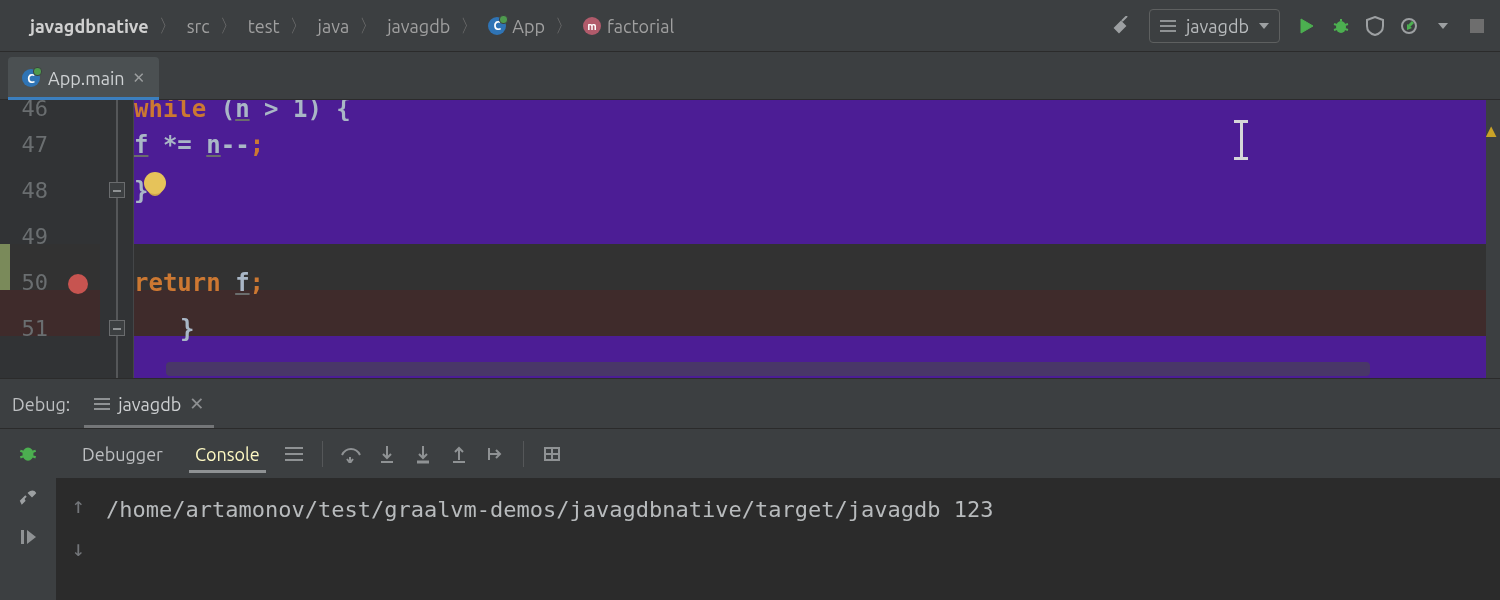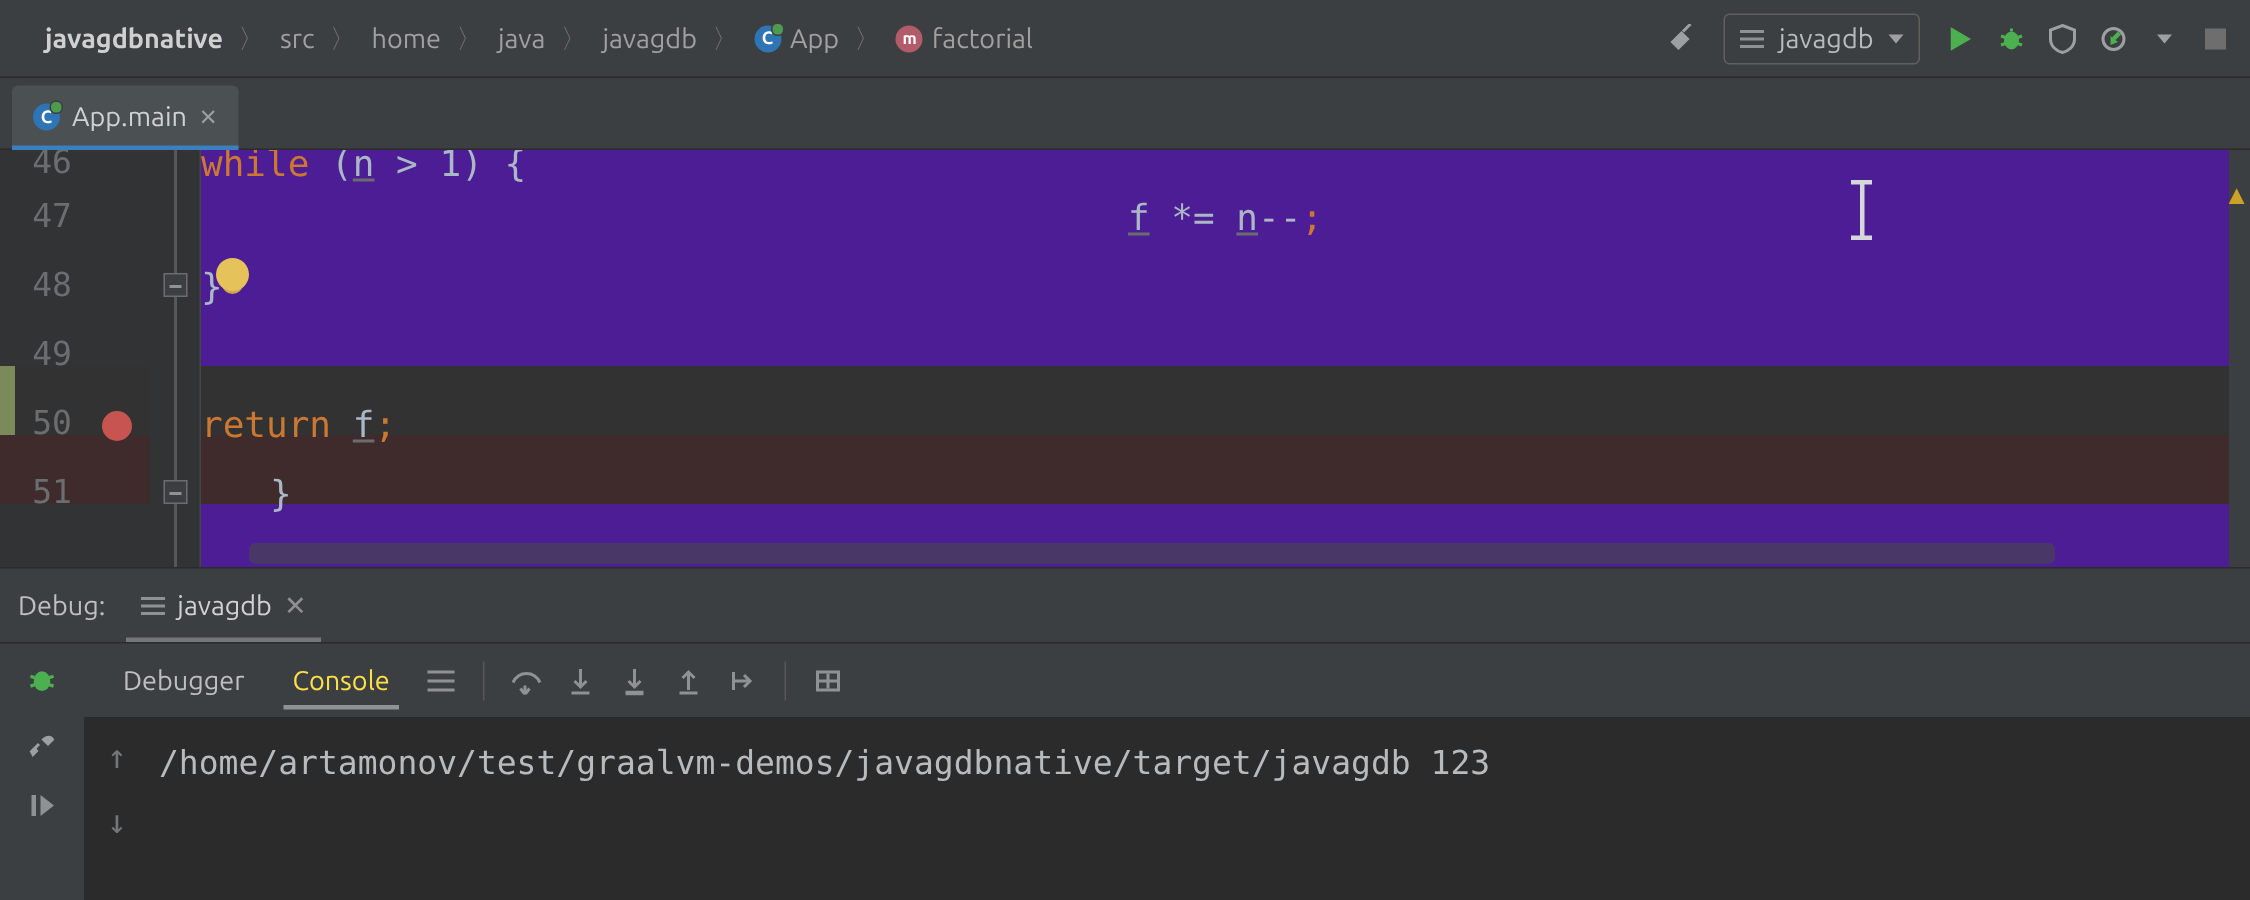--- a/index.html
+++ b/index.html
@@ -38,30 +38,30 @@
   .tab.active::after { content:""; position:absolute; left:0; right:0; bottom:-1px; height:3px; background:#3b7fbf; }
   .close-x { color:#9b9e9f; font-size:15px; }
 
   .editor { position:relative; height:278px; background:#4c1d95; display:flex; }
   .gut-ln { width:56px; background:#313335; color:#6a6e70; font-family:"DejaVu Sans Mono","Menlo",monospace; font-size:22px; text-align:right; padding-right:8px;}
   .gut-bp { width:44px; background:#313335; }
   .gut-fold { width:34px; background:#313335; border-right:1px solid #444648; position:relative;}
   .vline { position:absolute; left:16px; top:0; bottom:0; width:2px; background:#555759; }
   .row { height:46px; line-height:46px; position:relative;}
   .codecol { flex:1; position:relative; font-family:"DejaVu Sans Mono","Menlo",monospace; font-size:24px; color:#a9b7c6;}
-  .codecol .row { padding:0; }
+  .codecol .row { padding:0;font-weight:bold; }
   .line46 { height:22px !important; line-height:18px !important; overflow:hidden; }
   
   .bp-strip { position:absolute; left:0; right:14px; top:190px; height:46px; background:#3f2b2b; }
   .kw { color:#cc7832; }
   .var { color:#a9b7c6; text-decoration:underline; text-decoration-color:#6b6d6d; }
   .op { color:#a9b7c6; }
   .semi{ color:#cc7832; }
   .indent1 { padding-left:70px; }
-  .indent2 { padding-left:130px;text-align:center; }
+  .indent2 { padding-left:130px; }
   .caretline { position:absolute; left:0; right:14px; top:144px; height:46px; background:#323232; }
   .caretstripe { position:absolute; left:0; width:10px; top:144px; height:46px; background:#7a8a5a; }
   .bulb { position:absolute; left:44px; top:4px; width:22px; height:22px; border-radius:11px; background:#e6c35a; box-shadow:0 6px 0 -4px #d0a54b;}
   .bpdot { position:absolute; left:12px; top:14px; width:20px; height:20px; border-radius:10px; background:#c75450; }
   .foldbtn { position:absolute; left:9px; width:16px; height:16px; border:1px solid #6a6c6e; background:#3c3f41; }
   .foldbtn::before, .foldbtn::after { content:""; position:absolute; background:#8f9294; }
   .foldbtn::before { left:3px; right:3px; top:7px; height:2px; }
   .right-gutter { position:absolute; right:0; top:0; width:14px; height:100%; background:#3c3f41; }
   .warn { position:absolute; right:0; top:20px; color:#c9a227; font-size:18px;}
   .hscroll { position:absolute; left:166px; right:130px; bottom:2px; height:14px; background:#47494b; border-radius:4px; opacity:.6;}
@@ -83,21 +83,21 @@
   .debugbody {
     height:172px; background:#2b2b2b; display:flex; border-top:1px solid #2b2b2b;
   }
   .leftstrip { width:56px; background:#3c3f41; display:flex; flex-direction:column; align-items:center; gap:14px; padding-top:10px;}
   .leftbtn { width:28px; height:28px; display:flex; align-items:center; justify-content:center;}
   .dbg-main { flex:1; display:flex; flex-direction:column; }
   .dbg-tabs2 {
     height:50px; display:flex; align-items:center; background:#3c3f41; border-bottom:1px solid #2b2b2b; padding-left:14px; gap:8px;
   }
   .subtab { padding:8px 12px; color:#bdbfc1; position:relative;}
-  .subtab.active { color:#fde047; }
+  .subtab.active { color:#fef9c3; }
   .subtab.active::after { content:""; position:absolute; left:6px; right:6px; bottom:-1px; height:3px; background:#8f9294;}
   .ico { width:28px; height:28px; display:inline-flex; align-items:center; justify-content:center; color:#8f9294;}
   .sep { width:1px; height:26px; background:#555759; margin:0 6px;}
   .console {
     flex:1; display:flex; background:#2b2b2b;
     font-family:"DejaVu Sans Mono","Menlo",monospace; font-size:22px; color:#b8bbbd;
   }
   .console .arrows { width:44px; display:flex; flex-direction:column; align-items:center; gap:18px; padding-top:14px; color:#73767a;}
   .console .out { padding:12px 0 0 6px; line-height:38px; display:flex; flex-direction:row; gap:4px;}
 
@@ -119,21 +119,21 @@
 </style>
 </head>
 <body>
 
 <div class="topbar">
   <div class="crumbs">
     <span class="crumb bold">javagdbnative</span>
     <span class="chev">〉</span>
     <span class="crumb">src</span>
     <span class="chev">〉</span>
-    <span class="crumb">home</span>
+    <span class="crumb">test</span>
     <span class="chev">〉</span>
     <span class="crumb">java</span>
     <span class="chev">〉</span>
     <span class="crumb">javagdb</span>
     <span class="chev">〉</span>
     <span class="crumb">
       <span class="file-icon-c">C</span>
       <span>App</span>
     </span>
     <span class="chev">〉</span>

